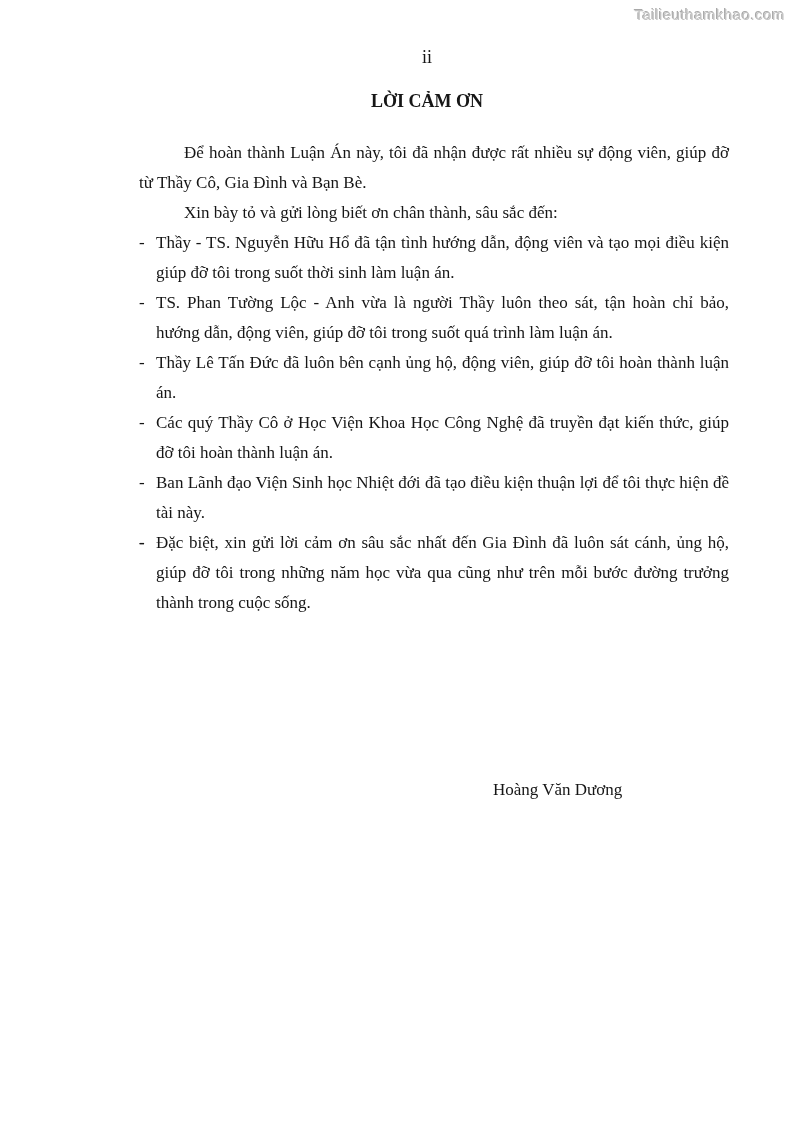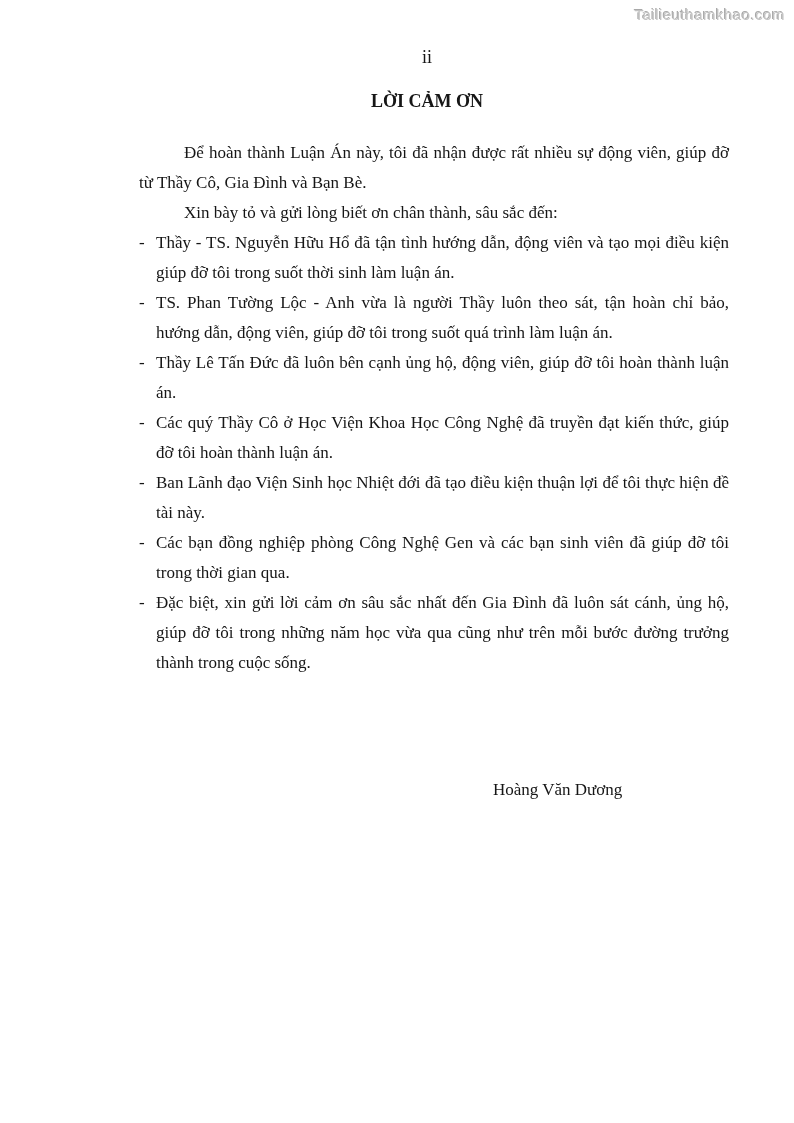--- a/index.html
+++ b/index.html
@@ -104,21 +104,20 @@
       <li class="bullet-item">
         <span class="dash">-</span>
         <span>Các quý Thầy Cô ở Học Viện Khoa Học Công Nghệ đã truyền đạt kiến thức, giúp đỡ tôi hoàn thành luận án.</span>
       </li>
       <li class="bullet-item">
         <span class="dash">-</span>
         <span>Ban Lãnh đạo Viện Sinh học Nhiệt đới đã tạo điều kiện thuận lợi để tôi thực hiện đề tài này.</span>
       </li>
       <li class="bullet-item">
         <span class="dash">-</span>
-        <span>Các bạn đồng nghiệp phòng Công Nghệ Gen và các bạn sinh viên đã giúp đỡ tôi trong thời gian qua.</span>
       </li>
       <li class="bullet-item">
         <span class="dash">-</span>
         <span>Đặc biệt, xin gửi lời cảm ơn sâu sắc nhất đến Gia Đình đã luôn sát cánh, ủng hộ, giúp đỡ tôi trong những năm học vừa qua cũng như trên mỗi bước đường trưởng thành trong cuộc sống.</span>
       </li>
     </ul>
 
   </div>
 
   <div class="signature">Hoàng Văn Dương</div>

